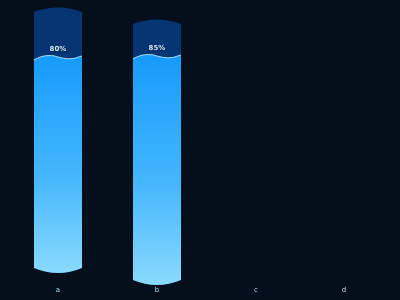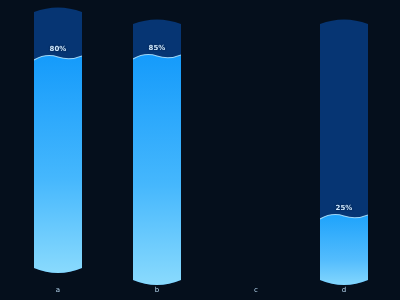--- a/index.html
+++ b/index.html
@@ -98,40 +98,20 @@
         <path d="M0,10 Q24,1 48,10 L48,266 Q24,276 0,266 Z" fill="#063573"></path>
         <g clip-path="url(#clipB)">
           <path d="M0,45 Q12,38 24,42 Q36,46 48,41 L48,276 L0,276 Z" fill="url(#gradB)"></path>
           <path d="M0,45 Q12,38 24,42 Q36,46 48,41" fill="none" stroke="#b6e6ff" stroke-width="1.1" opacity="0.85"></path>
         </g>
       </svg>
       <div class="pct-label" style="left:0px; top:30px; width:48px;">85%</div>
     </div>
 
 
-    <div class="bar-group" style="left:320px; top:14px; width:48px; height:276px;">
-      <svg class="bar-svg" width="48" height="276" viewBox="0 0 48 276">
-        <defs>
-          <linearGradient id="gradD" x1="0" y1="0" x2="0" y2="1">
-            <stop offset="0%" stop-color="#1ea3fb"></stop>
-            <stop offset="60%" stop-color="#53bcfd"></stop>
-            <stop offset="100%" stop-color="#8ddcfd"></stop>
-          </linearGradient>
-          <clipPath id="clipD">
-            <path d="M0,10 Q24,1 48,10 L48,266 Q24,276 0,266 Z"></path>
-          </clipPath>
-        </defs>
-        <path d="M0,10 Q24,1 48,10 L48,266 Q24,276 0,266 Z" fill="#063573"></path>
-        <g clip-path="url(#clipD)">
-          <path d="M0,205 Q12,198 24,202 Q36,206 48,201 L48,276 L0,276 Z" fill="url(#gradD)"></path>
-          <path d="M0,205 Q12,198 24,202 Q36,206 48,201" fill="none" stroke="#b6e6ff" stroke-width="1.1" opacity="0.85"></path>
-        </g>
-      </svg>
-      <div class="pct-label" style="left:0px; top:190px; width:48px;">25%</div>
-    </div>
 
     <div class="cat-label" style="left:34px; top:286px; width:48px;">a</div>
     <div class="cat-label" style="left:133px; top:286px; width:48px;">b</div>
     <div class="cat-label" style="left:232px; top:286px; width:48px;">c</div>
     <div class="cat-label" style="left:320px; top:286px; width:48px;">d</div>
 
   </div>
 </div>
 
 </body></html>

